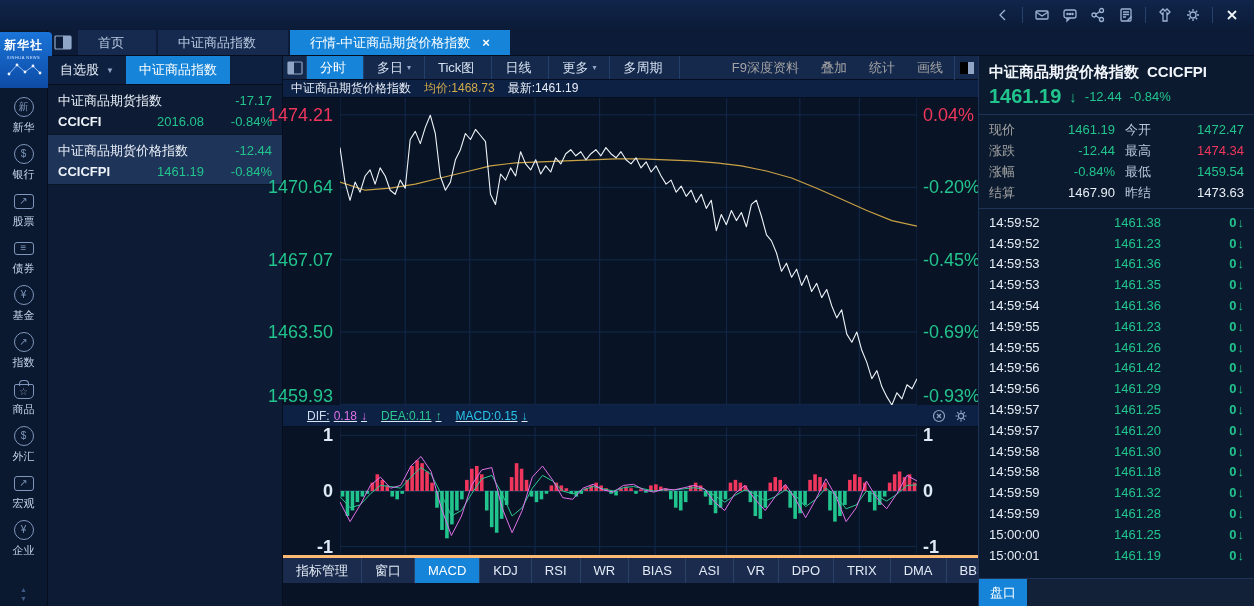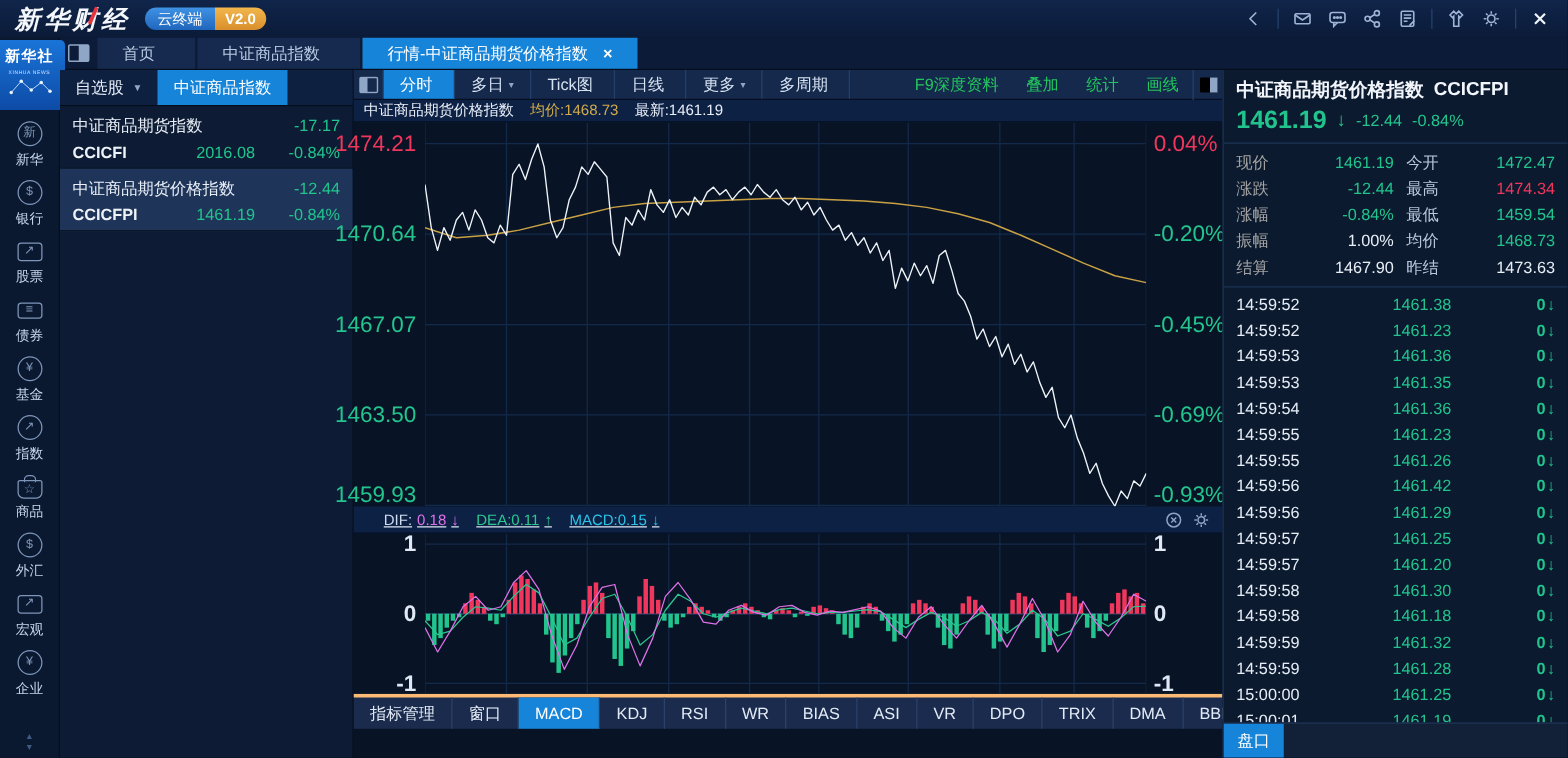--- a/index.html
+++ b/index.html
@@ -75,21 +75,21 @@
 
   
   .chartcol { position:absolute; top:56px; left:283px; width:695px; bottom:0;
     display:flex; flex-direction:column; background:#081426;}
   .toolbar { height:24px; background:#15294c; display:flex; align-items:stretch; border-bottom:1px solid #060f22;}
   .tb-colico { width:24px; display:flex; align-items:center; justify-content:center; border-right:1px solid #23406b;}
   .tb-colico svg, .tb-right .tb-colico2 svg { stroke:#8fa6c6; fill:none; stroke-width:1.2;}
   .tb-tab { padding:0 13px; color:#d6e2f2; display:flex; align-items:center; gap:4px; border-right:1px solid #23406b; white-space:nowrap; cursor:pointer;}
   .tb-tab.active { background:#1584d9; color:#fff;}
   .tb-caret { font-size:8px; color:#8fa6c6;}
-  .tb-right { margin-left:auto; display:flex; align-items:center; gap:0; color:#22c55e;}
+  .tb-right { margin-left:auto; display:flex; align-items:center; gap:0; color:#a3a3a3;}
   .tb-link { padding:0 11px; cursor:pointer; white-space:nowrap;}
   .tb-colico2 { width:24px; height:24px; display:flex; align-items:center; justify-content:center; border-left:1px solid #23406b;}
 
   .legend { height:18px; background:#0d2145; display:flex; align-items:center; gap:13px; padding-left:8px;
     font-size:12px; color:#e8eef7; border-bottom:1px solid #060f22; white-space:nowrap;}
   .legend .avg { color:#d2ab4a;}
 
   .main-plot { height:307px; position:relative; background:#081426;}
   #main-svg { position:absolute; left:57px; top:0;}
   .ylabels { position:absolute; top:0; bottom:0; font-size:18px;}
@@ -138,30 +138,20 @@
   .tick-t { color:#e6edf6; width:78px;}
   .tick-p { flex:1; text-align:center;}
   .tick-v { width:36px; display:flex; justify-content:flex-end; gap:1px; font-weight:bold;}
   .rp-bottom { height:28px; background:#132138; border-top:1px solid #1e3355; display:flex;}
   .rp-tab { width:48px; background:#1584d9; color:#fff; display:flex; align-items:center; justify-content:center; cursor:pointer;}
 </style>
 </head>
 <body>
 
 <div class="topbar">
-  <div class="brand">
-    <div class="logo-cn">
-      <span>新华财经</span>
-      <span class="logo-accent"></span>
-    </div>
-    <div class="pills">
-      <span class="pill-cloud">云终端</span>
-      <span class="pill-ver">V2.0</span>
-    </div>
-  </div>
   <div class="win-icons">
     <span class="wi">
         <svg width="16" height="16">
           <path d="M10 3L5 8l5 5"></path>
         </svg>
       </span>
     <span class="wi-div"></span>
     <span class="wi">
         <svg width="16" height="16">
           <rect x="2" y="4" width="12" height="8" rx="1"></rect>
@@ -704,26 +694,20 @@
         <span class="rp-v2 red">1474.34</span>
       </div>
 
       <div class="rp-row">
         <span class="rp-l">涨幅</span>
         <span class="rp-v1 green">-0.84%</span>
         <span class="rp-l2">最低</span>
         <span class="rp-v2 green">1459.54</span>
       </div>
 
-      <div class="rp-row">
-        <span class="rp-l">振幅</span>
-        <span class="rp-v1 white">1.00%</span>
-        <span class="rp-l2">均价</span>
-        <span class="rp-v2 green">1468.73</span>
-      </div>
 
       <div class="rp-row">
         <span class="rp-l">结算</span>
         <span class="rp-v1 white">1467.90</span>
         <span class="rp-l2">昨结</span>
         <span class="rp-v2 white">1473.63</span>
       </div>
     </div>
   <div class="rp-ticks">
 

